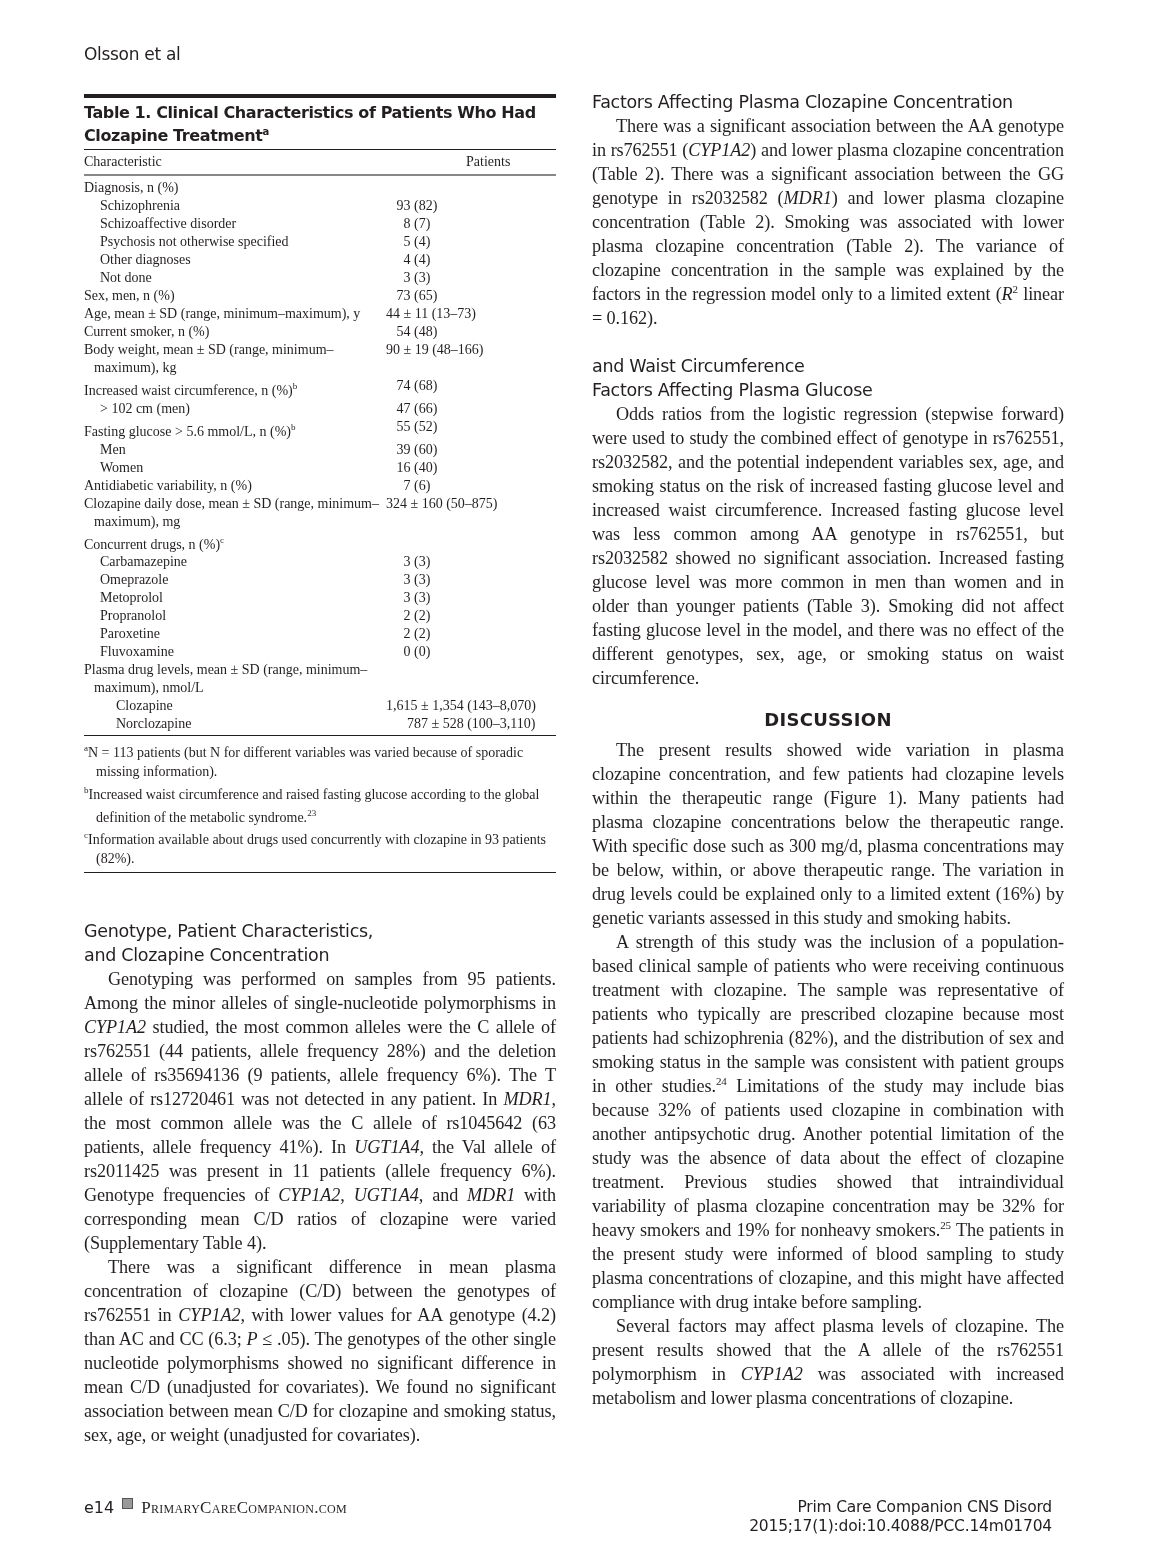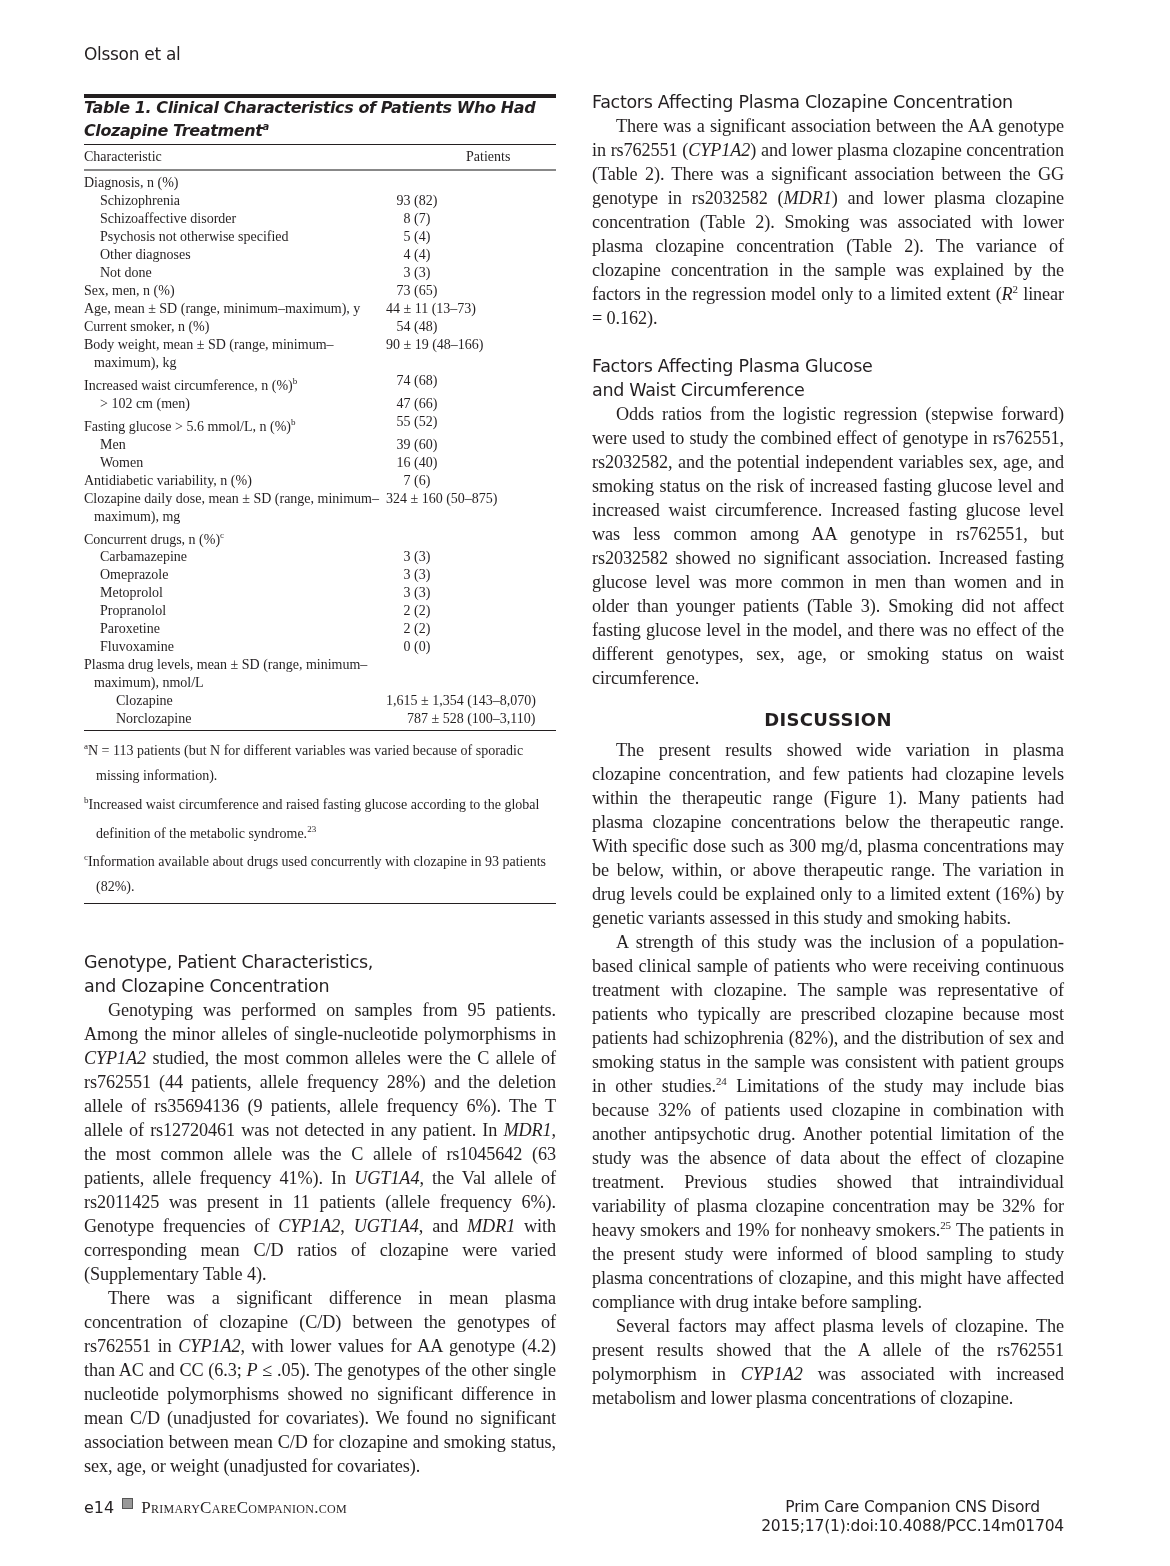--- a/index.html
+++ b/index.html
@@ -7,51 +7,51 @@
   .sans { font-family: "DejaVu Sans", "Liberation Sans", sans-serif; }
   .serif { font-family: "Liberation Serif", "DejaVu Serif", serif; }
 
   .running-head { position: absolute; left: 84px; top: 44px; font-size: 17px; letter-spacing: -0.3px; }
 
   
   .col-left { position: absolute; left: 84px; top: 94px; width: 472px; }
   .col-right { position: absolute; left: 592px; top: 90px; width: 472px; }
 
   .table-topbar { height: 4px; background: #231f20; }
-  .table-title { font-size: 16px; font-weight: bold; line-height: 19px; letter-spacing: -0.4px; font-style: italic; }
+  .table-title { font-size: 16px; font-weight: bold; line-height: 19px; margin-top: 5px; letter-spacing: -0.4px; }
   .table-title sup { font-size: 10px; }
   .thead { display: flex; border-top: 1px solid #231f20; border-bottom: 2px solid #888; margin-top: 4px; height: 24px; align-items: center; font-size: 14px; }
   .thead .c1 { flex: 1; }
   .thead .c2 { width: 150px; text-align: left; padding-left: 10px; box-sizing: border-box; }
 
   .trow { display: flex; font-size: 14px; line-height: 18px; }
   .trow .c1 { flex: 1; padding-right: 6px; }
   .trow .c2 { width: 170px; white-space: pre; }
   .ind1 .c1 { padding-left: 16px; }
   .ind2 .c1 { padding-left: 32px; }
   .wrap .c1 { text-indent: -10px; padding-left: 10px; }
   .trow sup { font-size: 9px; }
   .tbody { padding-top: 3px; padding-bottom: 2px; border-bottom: 1px solid #231f20; }
 
-  .footnotes { font-size: 14px; line-height: 25px; padding-top: 3px; padding-bottom: 4px; border-bottom: 1px solid #231f20; }
+  .footnotes { font-size: 14px; line-height: 19px; padding-top: 3px; padding-bottom: 4px; border-bottom: 1px solid #231f20; }
   .fn { padding-left: 12px; text-indent: -12px; }
   .fn sup { font-size: 9px; }
 
   .h2 { font-size: 17.5px; font-weight: normal; line-height: 24px; letter-spacing: -0.3px; }
   .body-text { font-size: 18.2px; line-height: 24px; text-align: justify; letter-spacing: -0.1px; }
   .body-text p { margin: 0; text-indent: 24px; }
   .body-text i { font-style: italic; }
   .body-text sup { font-size: 11px; line-height: 0; }
 
   .h-center { text-align: center; font-size: 18px; font-weight: bold; line-height: 24px; letter-spacing: 0.3px; }
 
   .footer-left { position: absolute; left: 84px; top: 1498px; font-size: 16px; display: flex; align-items: flex-start; }
   .footer-left .sq { width: 11px; height: 11px; border: 1.5px solid #555; background: #999; margin: 0 8px; box-sizing: border-box; display: inline-block; }
   .footer-left .site { font-variant: small-caps; font-size: 17px; letter-spacing: 0.3px; }
-  .footer-right { position: absolute; right: 106px; top: 1498px; font-size: 15.5px; line-height: 19px; text-align: center; letter-spacing: -0.2px; margin-left: 38px; }
+  .footer-right { position: absolute; right: 118px; top: 1498px; font-size: 15.5px; line-height: 19px; text-align: right; letter-spacing: -0.2px; margin-left: 38px; }
 </style>
 </head>
 <body>
 
 <div class="running-head sans">Olsson et al</div>
 
 <div class="col-left">
   <div class="table-topbar"></div>
   <div class="table-title sans"><span>Table 1. Clinical Characteristics of Patients Who Had Clozapine Treatment</span><sup>a</sup></div>
 
@@ -191,22 +191,22 @@
 
 <div class="col-right">
   <div class="h2 sans">Factors Affecting Plasma Clozapine Concentration</div>
   <div class="body-text serif">
     <p id="cloz-p1">There was a significant association between the AA genotype in rs762551 (<i>CYP1A2</i>) and lower plasma clozapine concentration (Table 2). There was a significant association between the GG genotype in rs2032582 (<i>MDR1</i>) and lower plasma clozapine concentration (Table 2). Smoking was associated with lower plasma clozapine concentration (Table 2). The variance of clozapine concentration in the sample was explained by the factors in the regression model only to a limited extent (<i>R</i><sup>2</sup> linear = 0.162).</p>
   </div>
 
   <div style="height:24px"></div>
 
   <div class="h2 sans">
+    <div>and Waist Circumference</div>
     <div>Factors Affecting Plasma Glucose</div>
-    <div>and Waist Circumference</div>
   </div>
   <div class="body-text serif">
     <p>Odds ratios from the logistic regression (stepwise forward) were used to study the combined effect of genotype in rs762551, rs2032582, and the potential independent variables sex, age, and smoking status on the risk of increased fasting glucose level and increased waist circumference. Increased fasting glucose level was less common among AA genotype in rs762551, but rs2032582 showed no significant association. Increased fasting glucose level was more common in men than women and in older than younger patients (Table 3). Smoking did not affect fasting glucose level in the model, and there was no effect of the different genotypes, sex, age, or smoking status on waist circumference.</p>
   </div>
 
   <div style="height:18px"></div>
   <div class="h-center sans">DISCUSSION</div>
   <div style="height:6px"></div>
   <div class="body-text serif">
     <p>The present results showed wide variation in plasma clozapine concentration, and few patients had clozapine levels within the therapeutic range (Figure 1). Many patients had plasma clozapine concentrations below the therapeutic range. With  specific dose such as 300 mg/d, plasma concentrations may be below, within, or above therapeutic range. The variation in drug levels could be explained only to a limited extent (16%) by genetic variants assessed in this study and smoking habits.</p>

